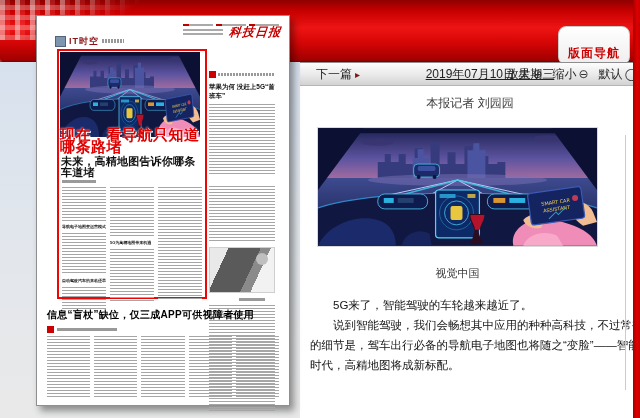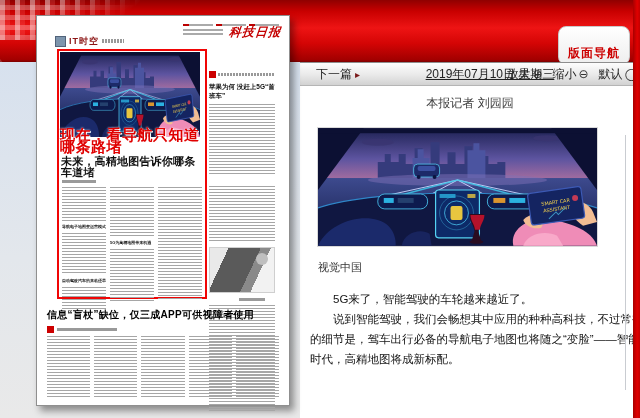--- a/index.html
+++ b/index.html
@@ -79,21 +79,21 @@
   .tb-prev{margin-left:16px;cursor:pointer;display:flex;align-items:center;gap:3px;}
   .tb-arrow{color:#7a1a1a;font-size:10px;}
   .tb-date{position:absolute;left:120px;width:140px;text-align:center;text-decoration:underline;}
   .tb-zoom{margin-left:auto;display:flex;gap:10px;margin-right:2px;}
   .tb-zoom span{cursor:pointer;display:flex;align-items:center;gap:2px;}
   .tb-icon{font-size:12px;color:#333;}
 
   .art-title{margin:13px 4px 0;text-align:center;font-size:15px;font-weight:bold;color:#cc0000;line-height:24px;letter-spacing:.5px;}
   .art-byline{margin-top:9px;text-align:center;font-size:12px;color:#404040;}
   .art-photo{margin:16px 0 0 18px;width:279px;height:118px;display:block;box-shadow:0 0 0 1px #d9d9d9;}
-  .art-caption{width:279px;margin-left:18px;font-size:11px;color:#333;margin-top:14px;}
+  .art-caption{width:279px;margin-left:18px;text-align:center;font-size:11px;color:#333;margin-top:20px;}
   .art-body{margin:14px 0 0 10px;width:362px;font-size:11.5px;line-height:20px;color:#141414;}
   .art-body p{margin:0;text-indent:2em;}
 
   
   .red-strip{position:absolute;right:0;top:0;width:7px;height:418px;z-index:6;
     background:linear-gradient(90deg,#a80000,#e00000 60%,#c20000);}
   .scroll-line{position:absolute;left:625px;top:135px;width:1px;height:255px;background:#c9ccd1;z-index:5;}
 </style>
 </head>
 <body>

